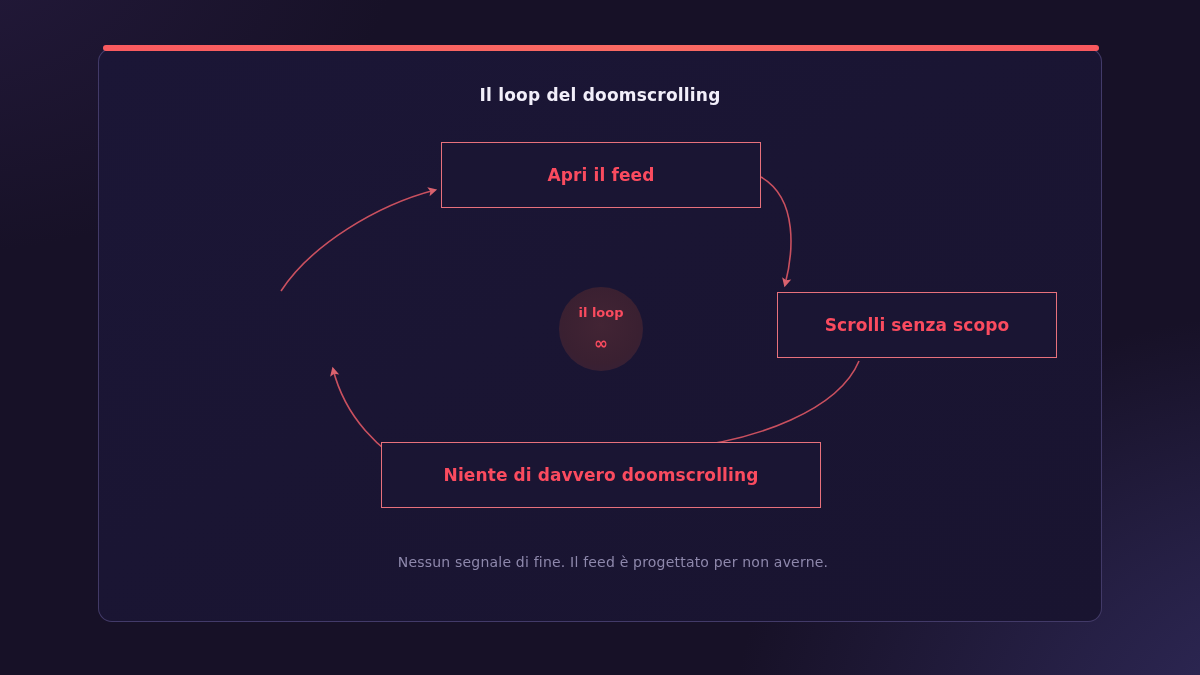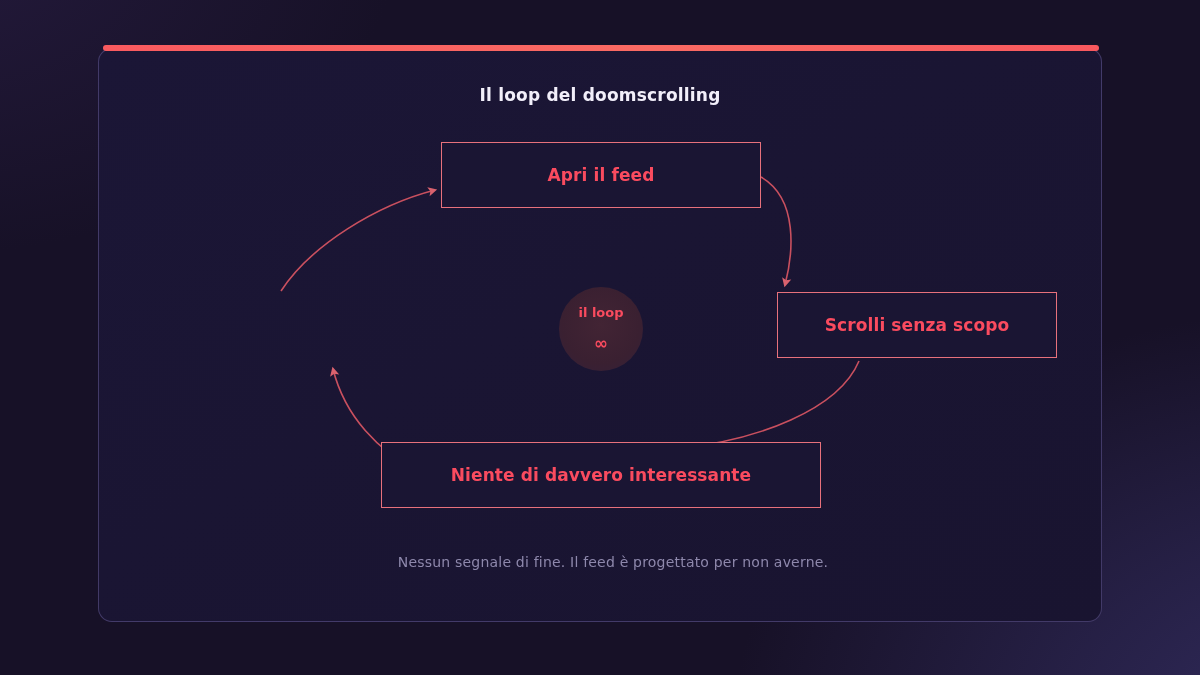--- a/index.html
+++ b/index.html
@@ -162,21 +162,21 @@
 
     <div class="node" id="node-top">
       <span class="node-label">Apri il feed</span>
     </div>
 
     <div class="node" id="node-right">
       <span class="node-label">Scrolli senza scopo</span>
     </div>
 
     <div class="node" id="node-bottom">
-      <span class="node-label">Niente di davvero interessante</span>
+      <span class="node-label">Niente di davvero doomscrolling</span>
     </div>
 
 
     <div class="hub">
       <span class="hub-label">il loop</span>
       <span class="hub-symbol">∞</span>
     </div>
 
     <div class="footer">Nessun segnale di fine. Il feed è progettato per non averne.</div>
 

